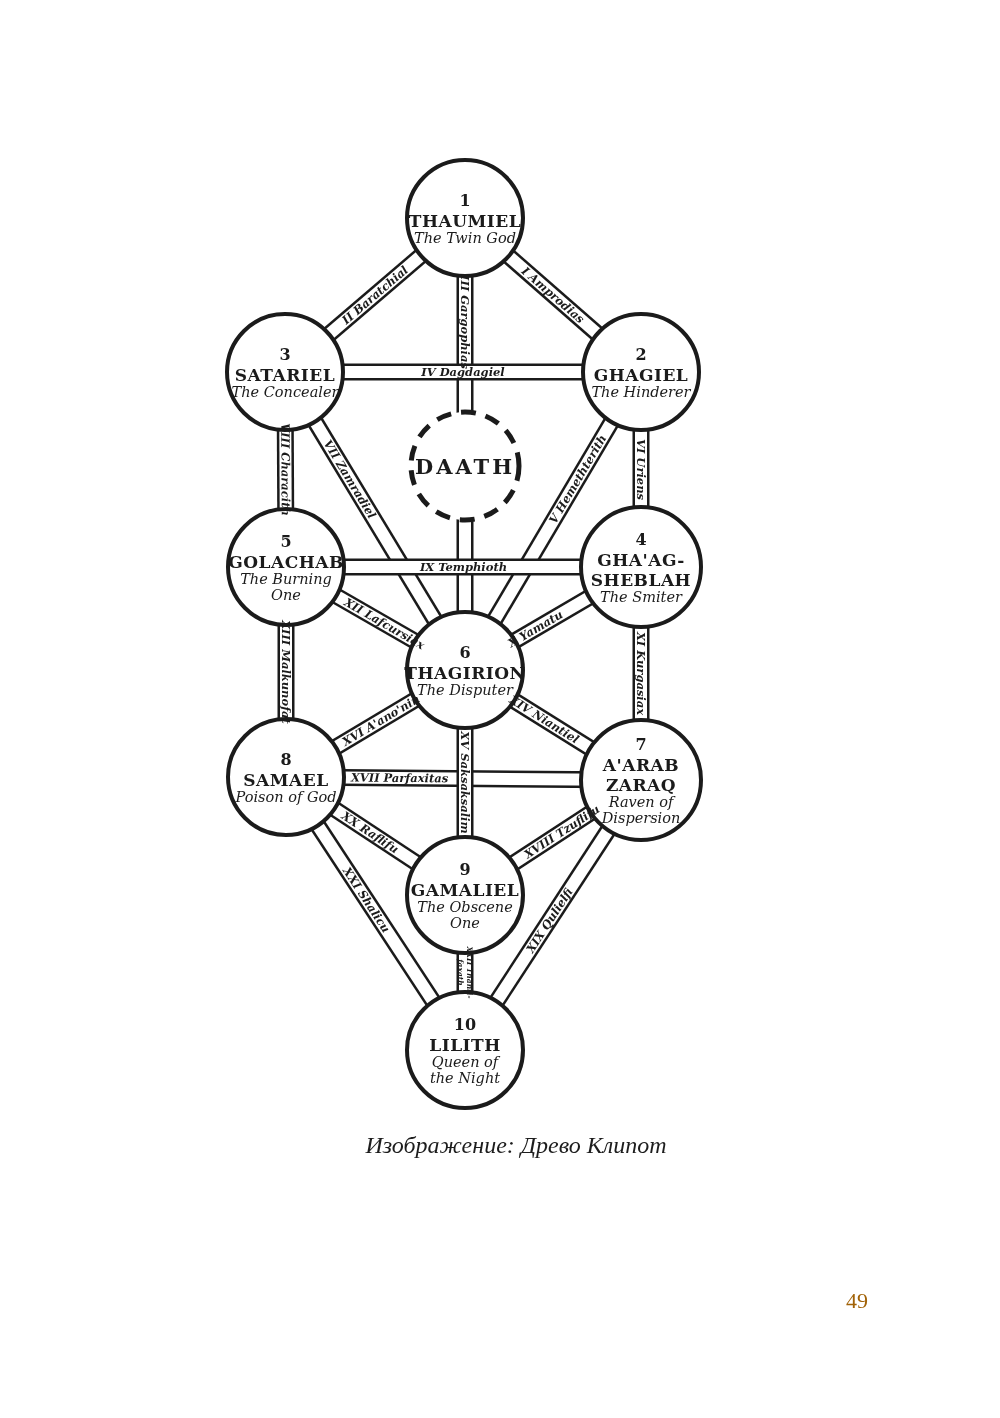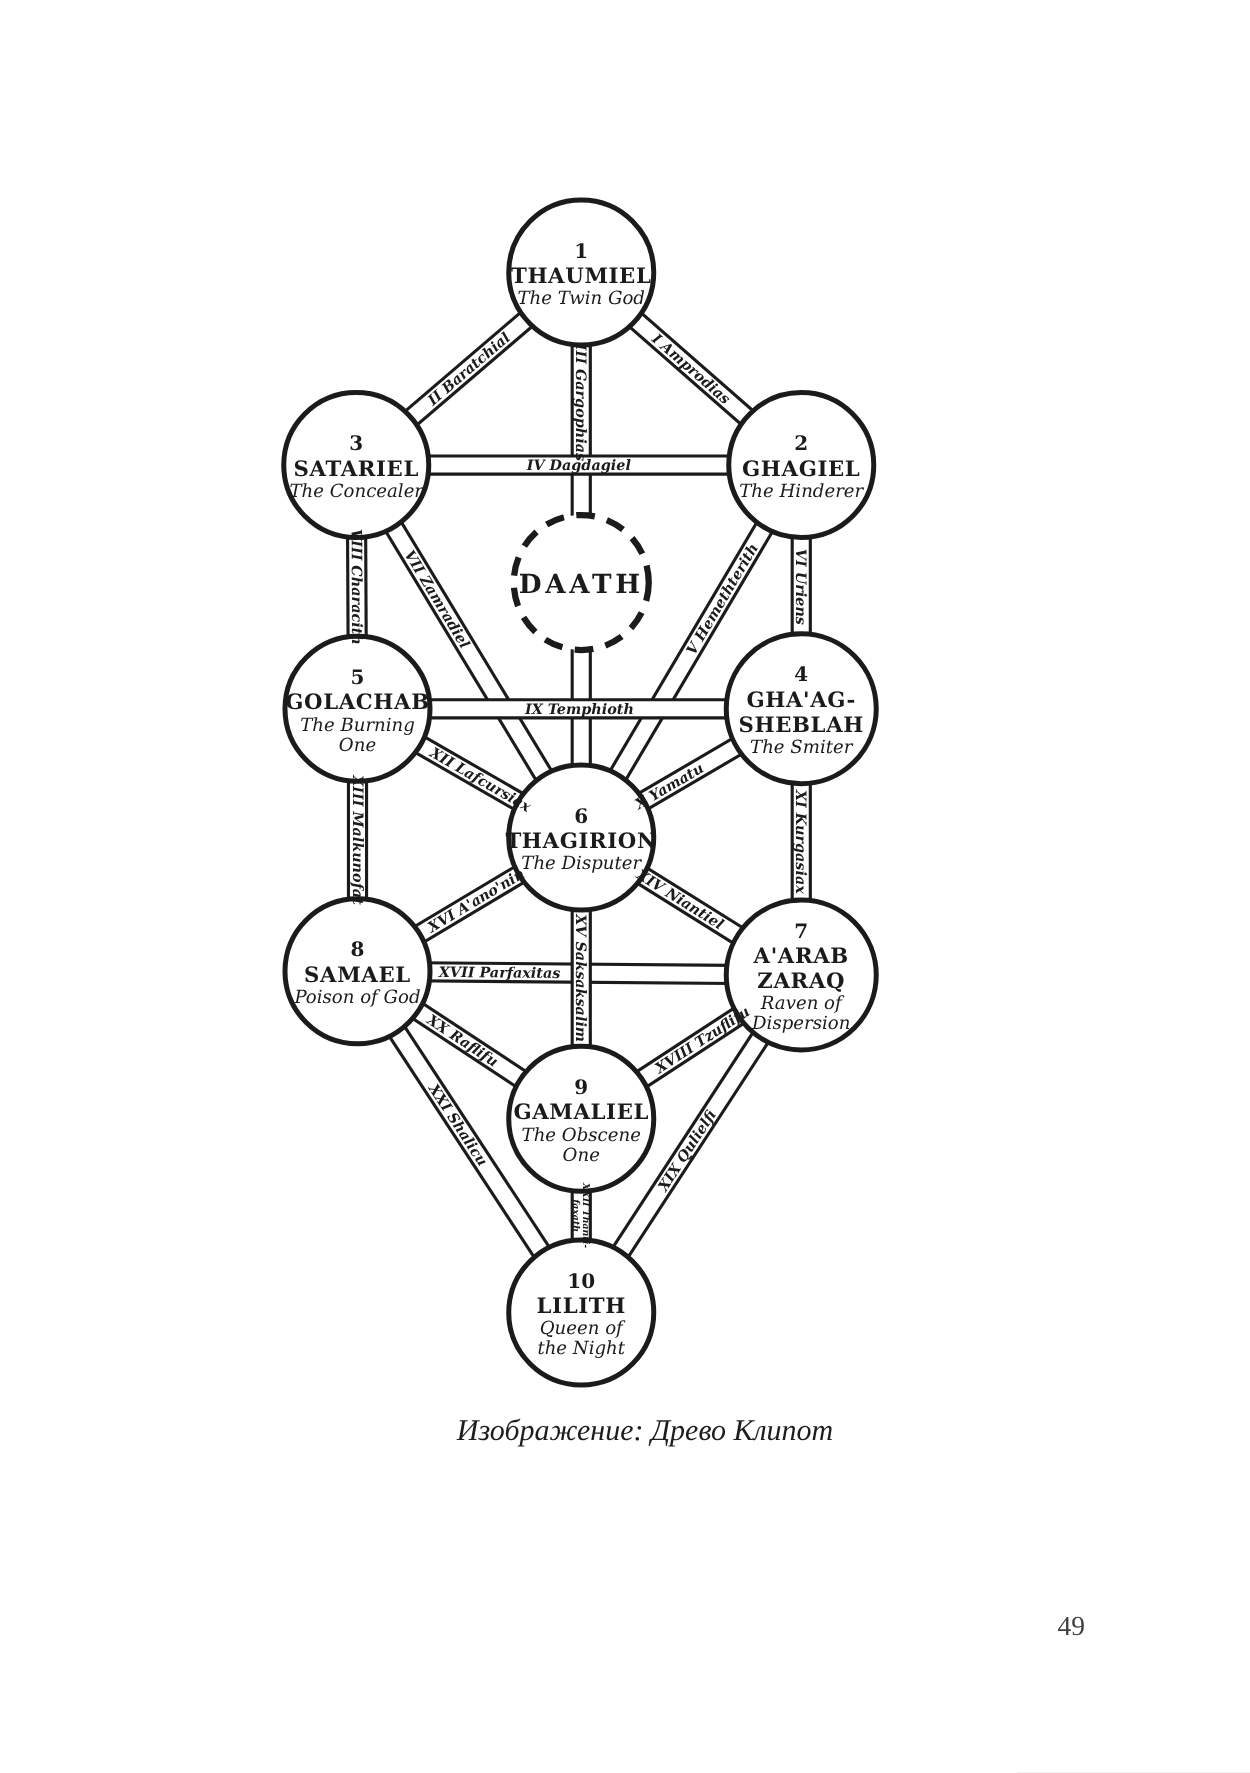--- a/index.html
+++ b/index.html
@@ -20,21 +20,21 @@
   .edge-label-small{font-family:"DejaVu Serif", serif;font-style:italic;font-weight:600;font-size:7.5px;}
   .caption{
     position:absolute;left:0;top:1132px;width:936px;
     text-align:center;
     font-family:"Liberation Serif", serif;
     font-style:italic;font-size:24px;color:#1d1d1d;margin-left:48px;
   }
   .page-number{
     position:absolute;top:1288px;right:132px;
     font-family:"Liberation Serif", serif;
-    font-size:22px;color:#404040;
+    font-size:22px;color:#a16207;
   }
 </style>
 </head>
 <body>
 
 <div class="page">
   <svg id="tree-svg" width="1000" height="1190" viewBox="0 0 1000 1190">
       <g>
         <g>
           <line x1="465" y1="218" x2="285" y2="372" stroke="#1b1b1b" stroke-width="17"></line>

